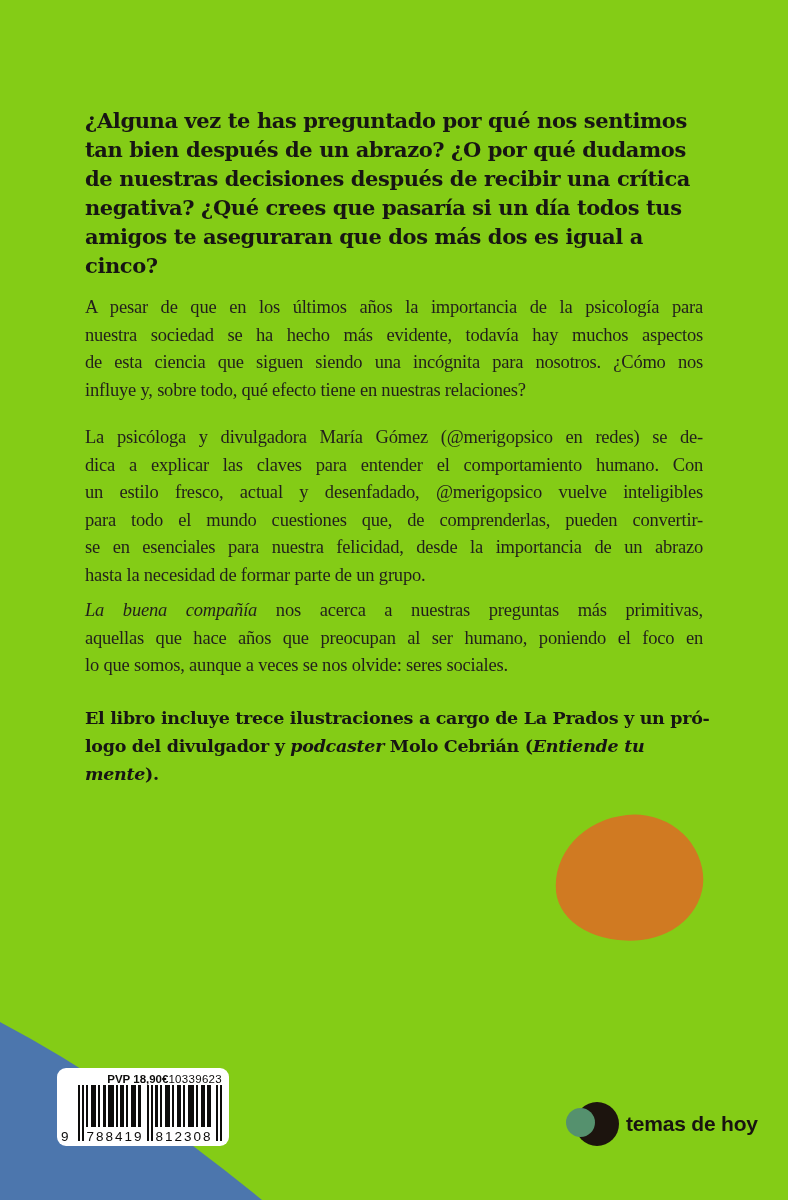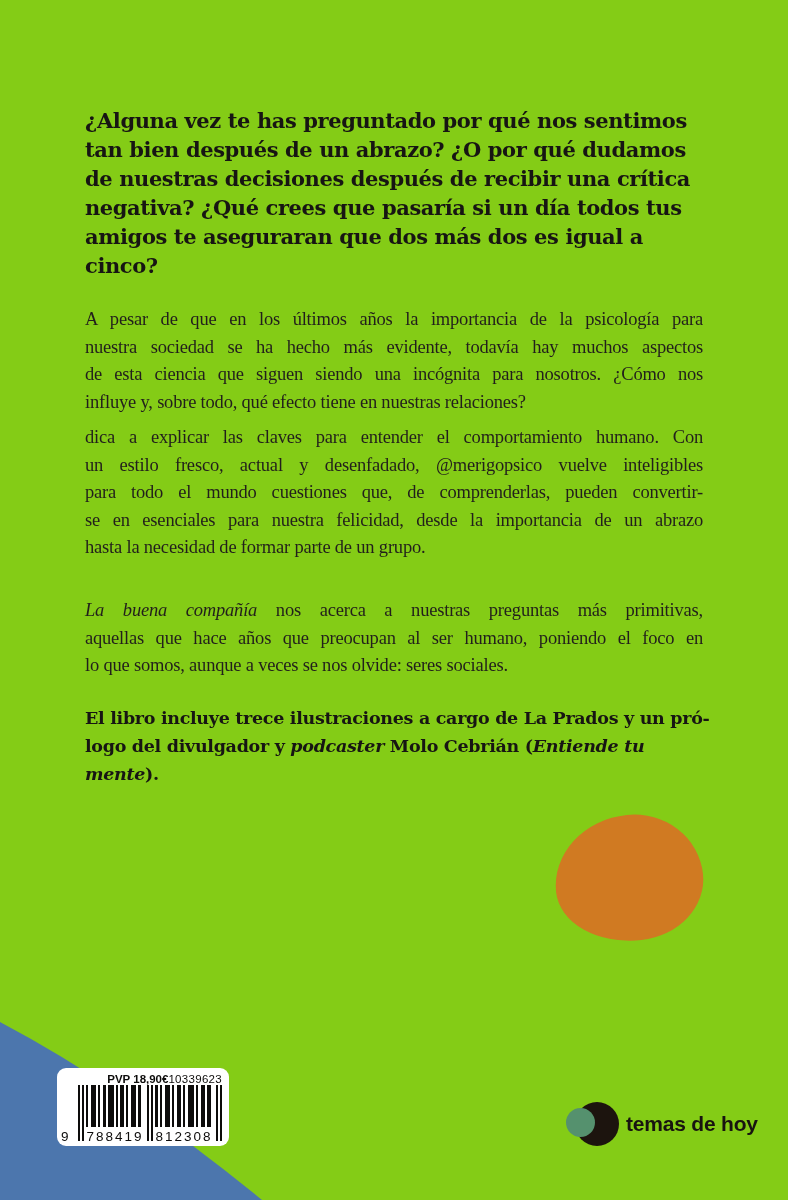--- a/index.html
+++ b/index.html
@@ -16,21 +16,21 @@
     color:#171513;
   }
   
   .body-par {
     position:absolute; left:85px; width:618px;
     font-size:18.5px; line-height:27.5px; letter-spacing:-0.2px;
     color:#221f1c;
   }
   .jline { text-align:justify; text-align-last:justify; }
   .lline { text-align:left; }
-  .p1 { top:306px; }
+  .p1 { top:294px; }
   .p2 { top:424px; }
   .p3 { top:597px; }
   .it { font-style:italic;margin-top:24px; }
   
   .highlight {
     position:absolute; left:85px; top:704px; width:632px;
     font-family:"DejaVu Serif", serif; font-weight:bold;
     font-size:17.5px; line-height:28px; letter-spacing:-0.3px;
     color:#171513;
   }
@@ -94,20 +94,21 @@
   </div>
 
   <div class="body-par p1">
     <div class="jline">A pesar de que en los últimos años la importancia de la psicología para</div>
     <div class="jline">nuestra sociedad se ha hecho más evidente, todavía hay muchos aspectos</div>
     <div class="jline">de esta ciencia que siguen siendo una incógnita para nosotros. ¿Cómo nos</div>
     <div class="lline">influye y, sobre todo, qué efecto tiene en nuestras relaciones?</div>
   </div>
 
   <div class="body-par p2">
+    <div class="jline">La psicóloga y divulgadora María Gómez (@merigopsico en redes) se de-</div>
     <div class="jline">dica a explicar las claves para entender el comportamiento humano. Con</div>
     <div class="jline">un estilo fresco, actual y desenfadado, @merigopsico vuelve inteligibles</div>
     <div class="jline">para todo el mundo cuestiones que, de comprenderlas, pueden convertir-</div>
     <div class="jline">se en esenciales para nuestra felicidad, desde la importancia de un abrazo</div>
     <div class="lline">hasta la necesidad de formar parte de un grupo.</div>
   </div>
 
   <div class="body-par p3">
     <div class="jline">
       <span class="it">La buena compañía</span><span> nos acerca a nuestras preguntas más primitivas,</span>

